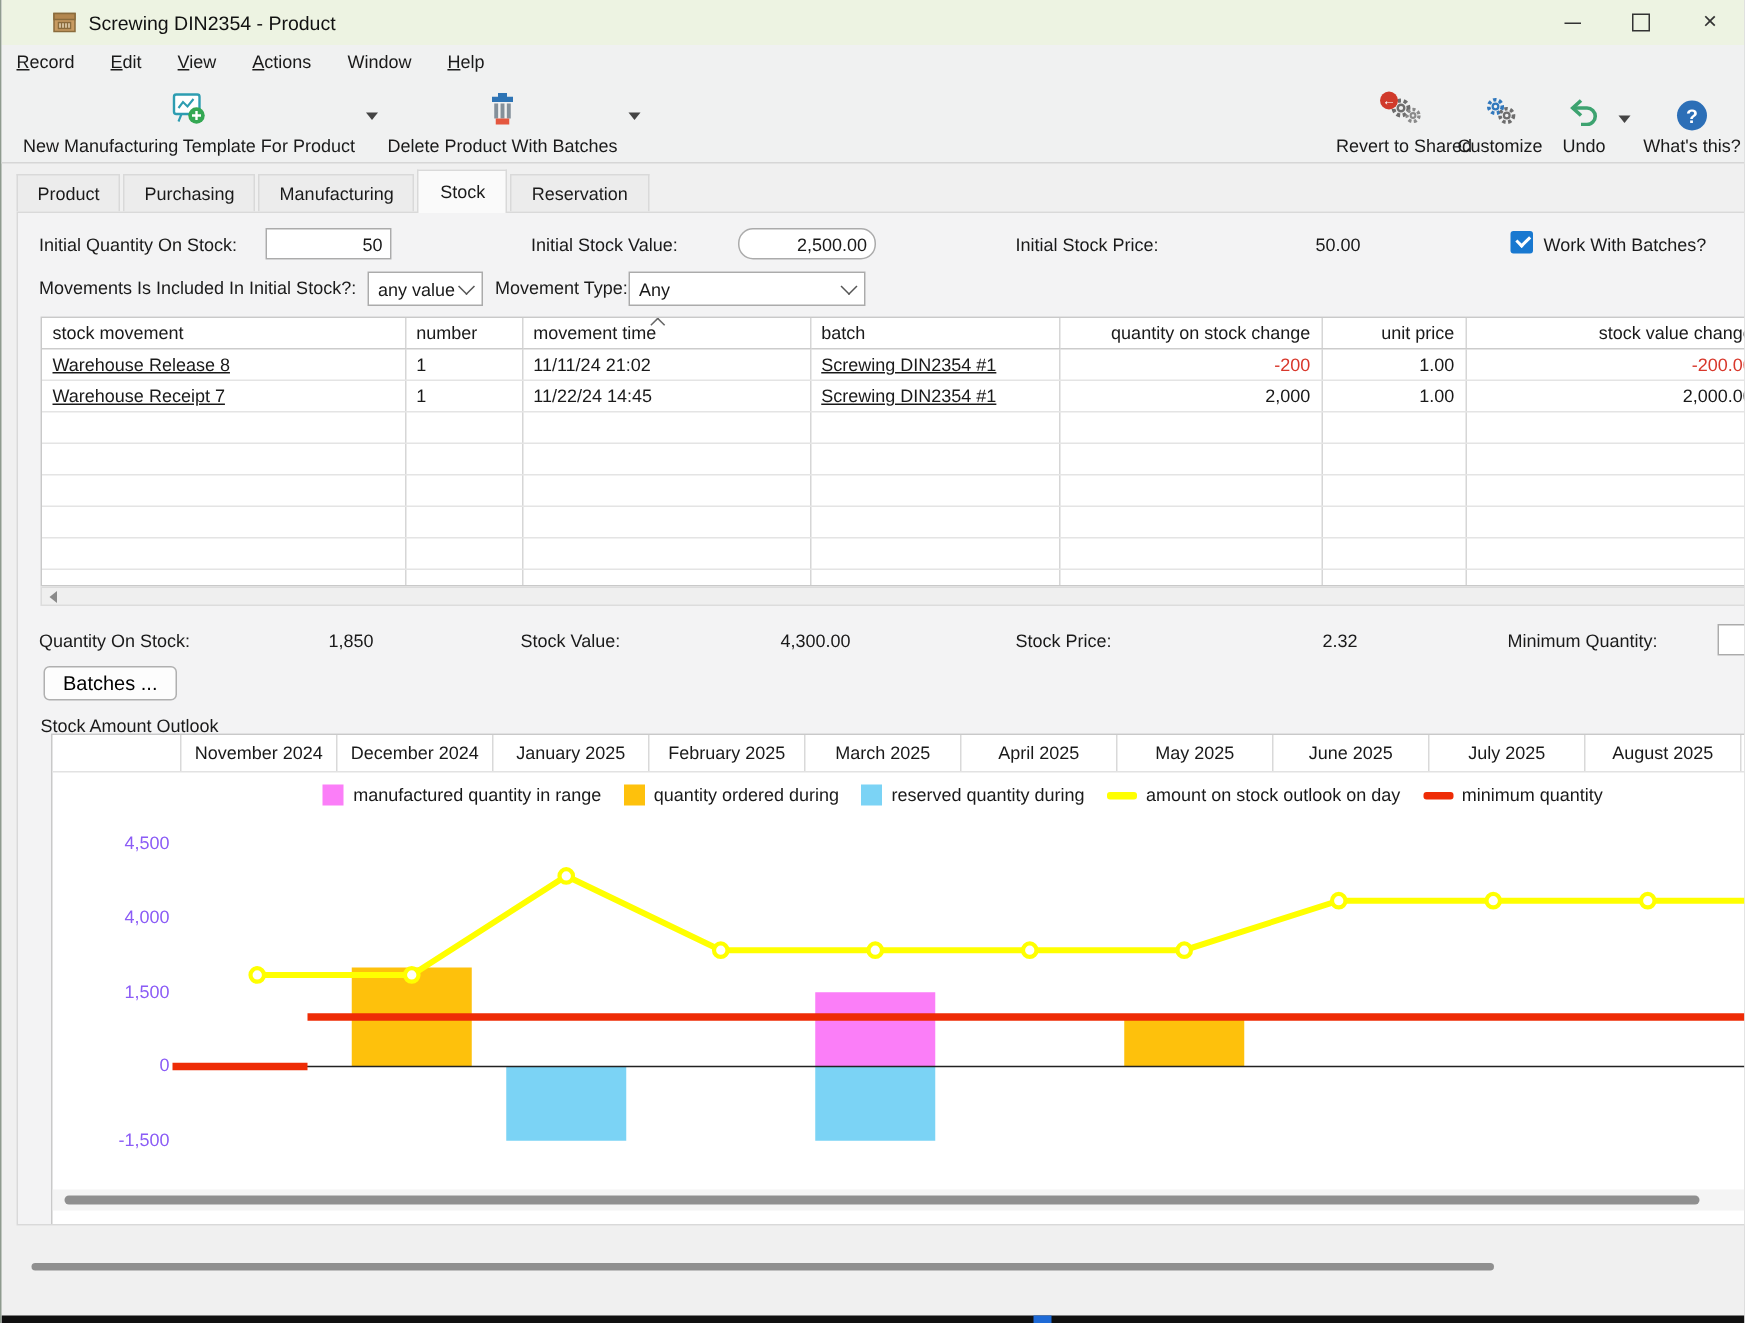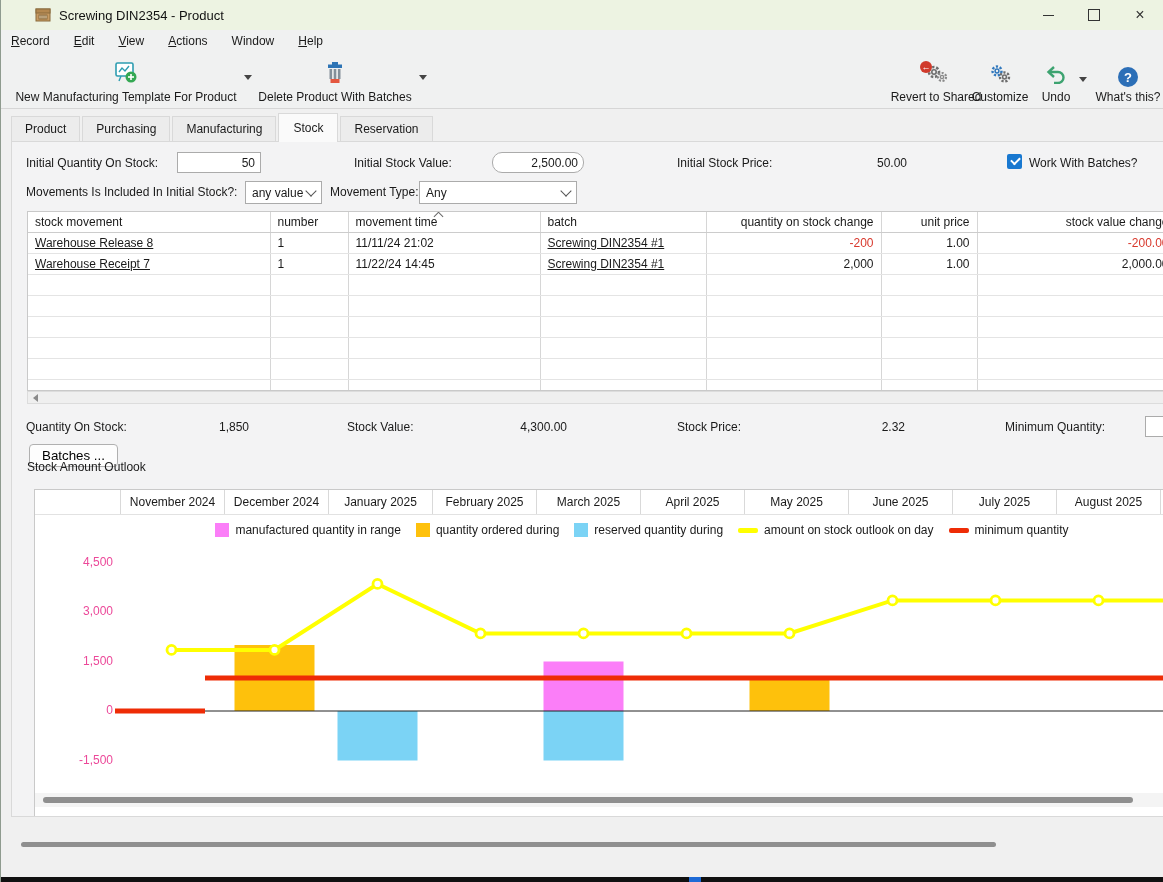--- a/index.html
+++ b/index.html
@@ -57,21 +57,21 @@
   .sumval{position:absolute;width:100px;text-align:right;white-space:nowrap;}
   .btn{position:absolute;background:#fdfdfd;border:1px solid #b0b0b0;border-radius:4px;padding:3px 12px;}
   
   .chart-panel{position:absolute;left:22px;top:347px;width:1131px;height:328px;background:#fff;border:1px solid #c9c9c9;box-sizing:border-box;overflow:hidden;}
   .mh-row{position:absolute;left:0;top:0;right:0;height:24px;display:flex;padding-left:85px;border-bottom:1px solid #e2e2e2;}
   .mh-cell{width:103px;flex:0 0 103px;border-left:1px solid #d9d9d9;display:flex;align-items:center;justify-content:center;white-space:nowrap;overflow:visible;}
   .legend{position:absolute;left:85px;right:0;top:30px;height:20px;display:flex;justify-content:center;align-items:center;gap:15px;}
   .lg-item{display:flex;align-items:center;gap:6px;white-space:nowrap;}
   .lg-swatch.box{width:14px;height:14px;display:inline-block;}
   .lg-swatch.line{width:20px;height:5px;border-radius:2px;display:inline-block;}
-  .ytick{position:absolute;width:78px;text-align:right;right:auto;left:0;font-size:12px;color:#ec4899;}
+  .ytick{position:absolute;width:78px;text-align:right;right:auto;left:0;font-size:12px;color:#8b5cf6;}
   #plot-svg{position:absolute;left:0;top:52px;}
   .chart-scroll{position:absolute;left:0;right:0;top:303px;height:14px;background:#f4f4f4;}
   .chart-scroll .thumb{position:absolute;left:8px;top:4px;width:1090px;height:6px;background:#8f8f8f;border-radius:3px;}
   
   .outer-scroll-thumb{position:absolute;left:20px;top:842px;width:975px;height:5px;background:#8f8f8f;border-radius:3px;}
   .statusbar{position:absolute;left:0;right:0;top:851px;height:26px;background:#f1f2f2;border-top:1px solid #d5d5d5;margin-top:48px;}
   .status-left{position:absolute;left:4px;top:6px;font-size:11.5px;}
   .status-a{position:absolute;left:955px;top:6px;}
   .monitor-icon{position:absolute;left:1127px;top:4px;}
   .grip{position:absolute;right:3px;bottom:3px;width:10px;height:10px;}
@@ -325,21 +325,21 @@
     <span class="lbl" style="left:14px;top:278px;">Quantity On Stock:</span>
     <span class="sumval" style="left:137px;top:278px;">1,850</span>
     <span class="lbl" style="left:335px;top:278px;">Stock Value:</span>
     <span class="sumval" style="left:455px;top:278px;">4,300.00</span>
     <span class="lbl" style="left:665px;top:278px;">Stock Price:</span>
     <span class="sumval" style="left:793px;top:278px;">2.32</span>
     <span class="lbl" style="left:993px;top:278px;">Minimum Quantity:</span>
     <input class="fld num" style="left: 1133px; top: 274px; width: 40px; height: 21px;" value="">
 
     <button class="btn" style="left:17px;top:302px;">Batches ...</button>
-    <span class="lbl" style="left:15px;top:318px;">Stock Amount Outlook</span>
+    <span class="lbl" style="left:15px;top:335px;">Stock Amount Outlook</span>
 
     <div class="chart-panel">
       <div class="mh-row">
         <span class="mh-cell">November 2024</span>
         <span class="mh-cell">December 2024</span>
         <span class="mh-cell">January 2025</span>
         <span class="mh-cell">February 2025</span>
         <span class="mh-cell">March 2025</span>
         <span class="mh-cell">April 2025</span>
         <span class="mh-cell">May 2025</span>
@@ -365,21 +365,21 @@
             <span class="lg-swatch line" style="background: rgb(255, 255, 0);"></span>
             <span>amount on stock outlook on day</span>
           </span>
         <span class="lg-item">
             <span class="lg-swatch line" style="background: rgb(238, 44, 6);"></span>
             <span>minimum quantity</span>
           </span>
       </div>
       <div id="y-ticks">
           <div class="ytick" style="top: 64.5px;">4,500</div>
-          <div class="ytick" style="top: 114px;">3,000</div>
+          <div class="ytick" style="top: 114px;">4,000</div>
           <div class="ytick" style="top: 163.5px;">1,500</div>
           <div class="ytick" style="top: 213px;">0</div>
           <div class="ytick" style="top: 262.5px;">-1,500</div>
         </div>
       <svg id="plot-svg" width="1131" height="252">
           <rect x="199.5" y="103" width="80" height="66" fill="#fec10c"></rect>
           <rect x="302.5" y="169" width="80" height="49.5" fill="#7bd3f5"></rect>
           <rect x="508.5" y="119.5" width="80" height="49.5" fill="#fb7ef8"></rect>
           <rect x="508.5" y="169" width="80" height="49.5" fill="#7bd3f5"></rect>
           <rect x="714.5" y="136" width="80" height="33" fill="#fec10c"></rect>

